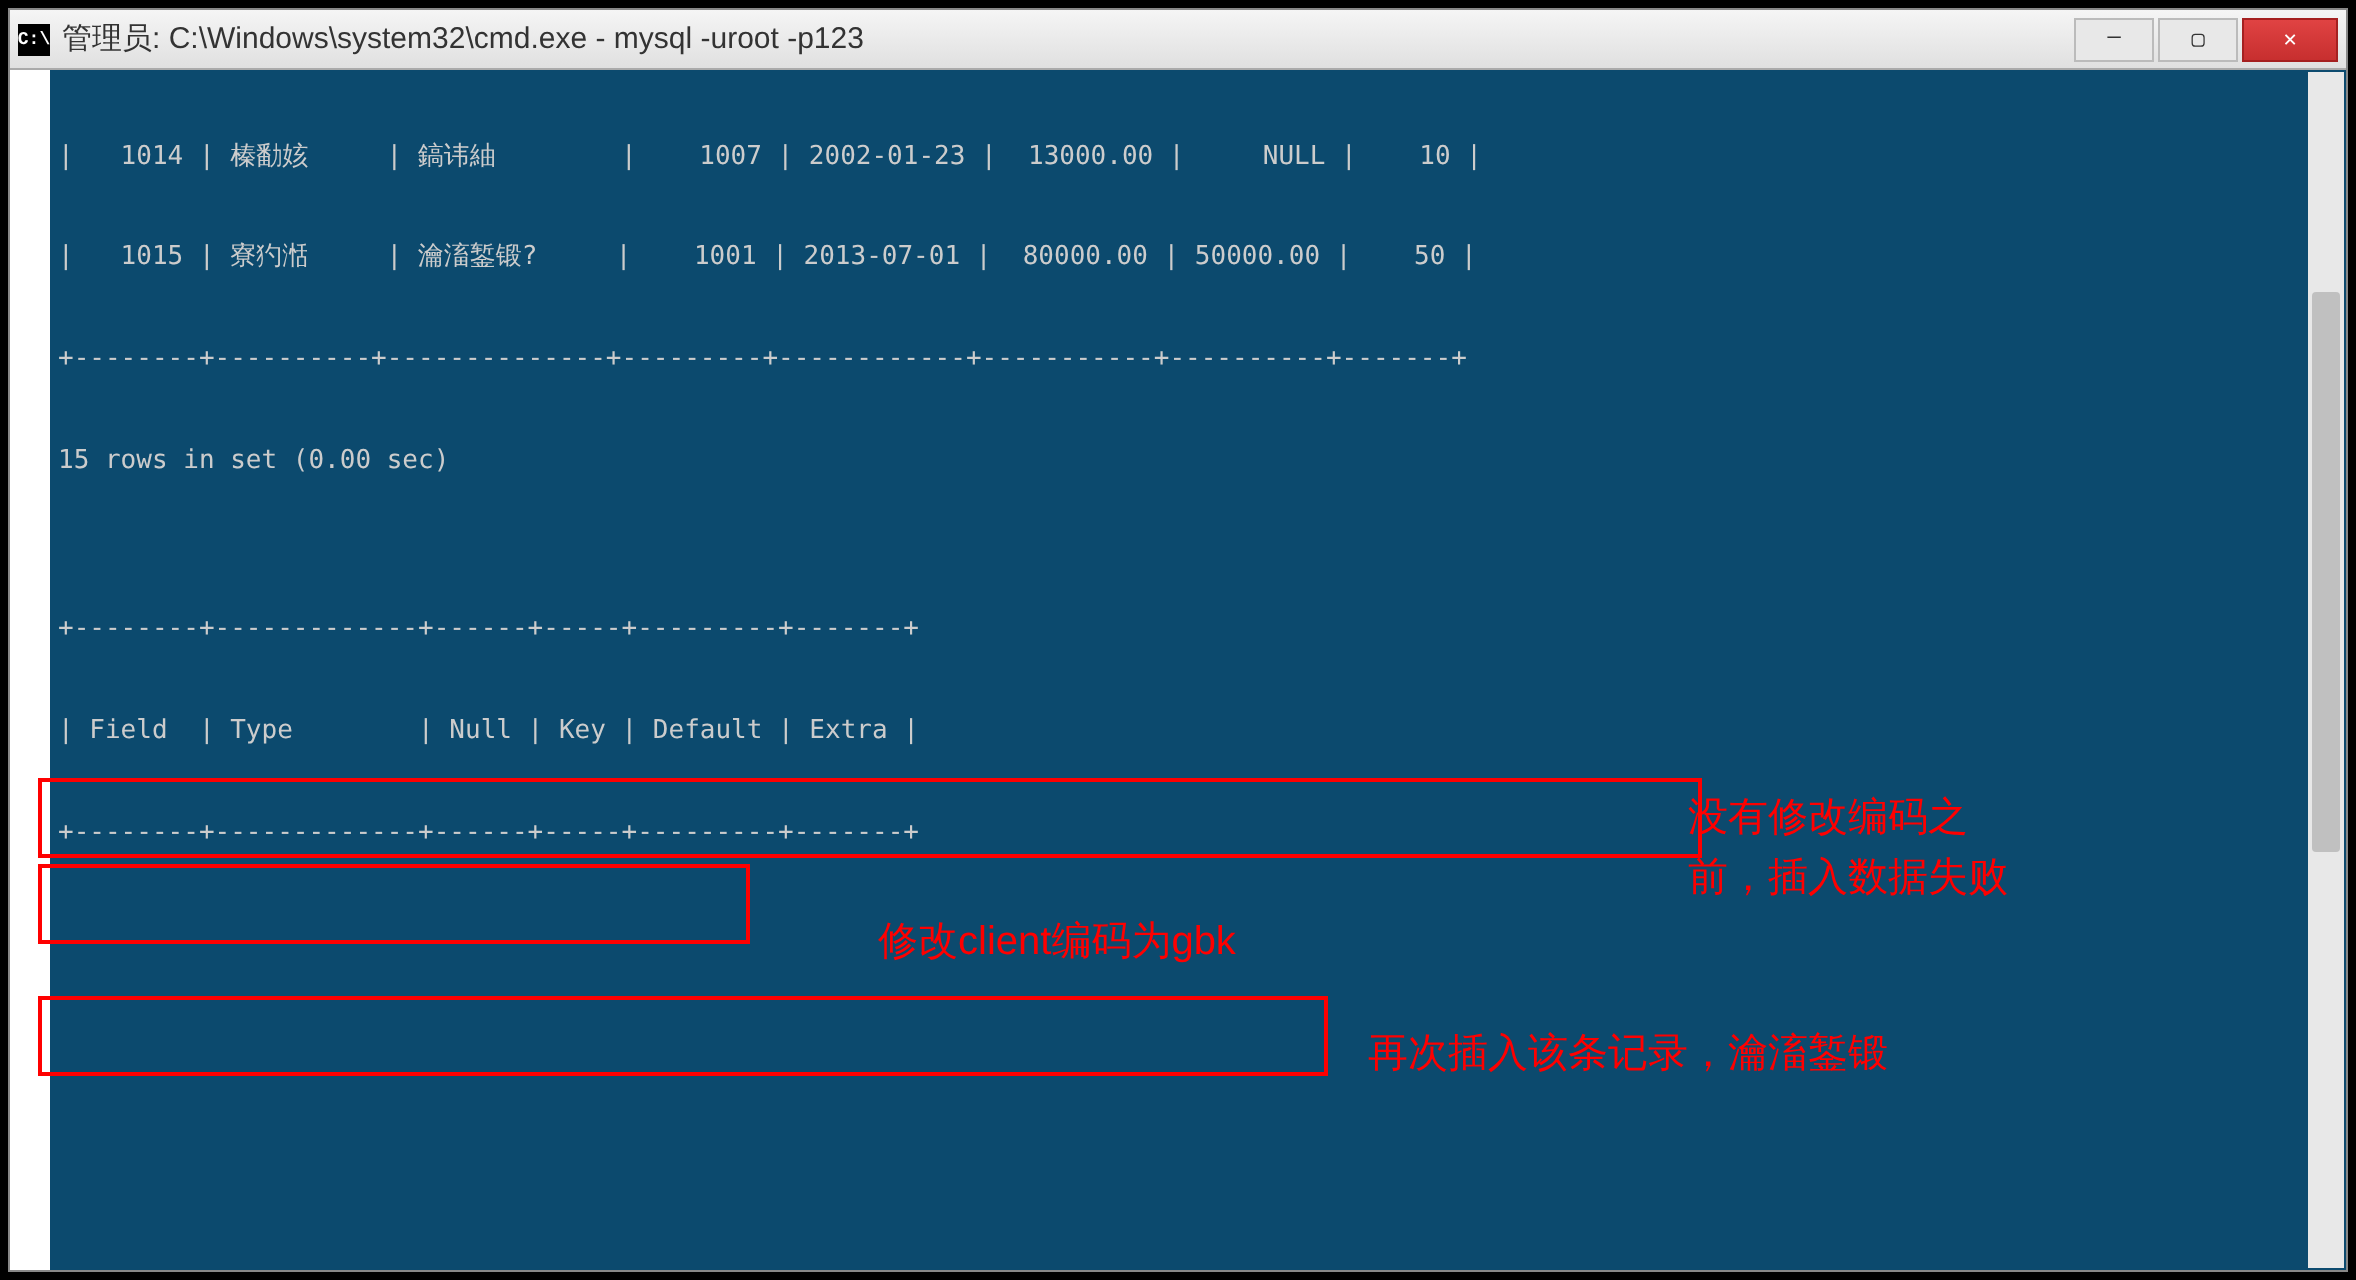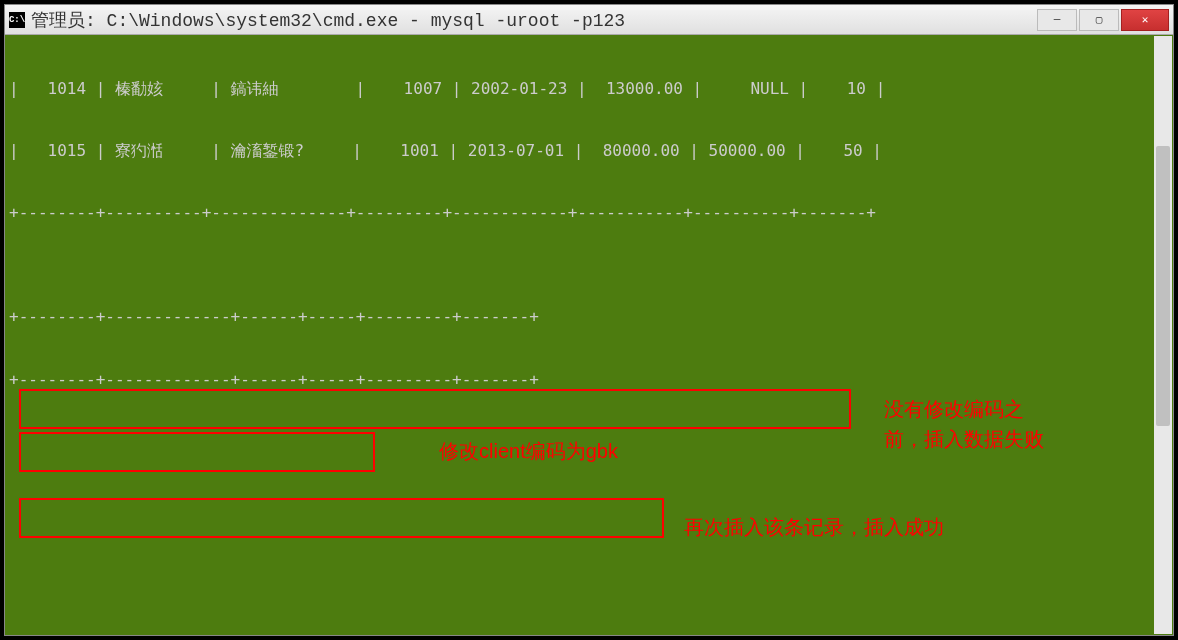--- a/index.html
+++ b/index.html
@@ -39,23 +39,23 @@
       background: #000;
       display: flex;
       align-items: center;
       justify-content: center;
       font-size: 9px;
       color: #fff;
       font-weight: bold;
     }
     .titlebar-text {
       flex: 1;
-      font-size: 18px;
+      font-size: 15px;
       color: #333;
-      font-family: Liberation Mono, monospace;
+      font-family: Liberation Sans, sans-serif;
     }
     .window-controls {
       display: flex;
       gap: 2px;
     }
     .win-btn {
       width: 40px;
       height: 22px;
       background: #e8e8e8;
       border: 1px solid #bbb;
@@ -66,29 +66,30 @@
       color: #333;
     }
     .win-btn.close {
       background: linear-gradient(to bottom, #e04343, #c72f2f);
       color: #fff;
       width: 48px;
       border-color: #a52020;
     }
     .terminal {
       flex: 1;
-      background: #4d7c0f;
+      background: #0c4a6e;
       color: #cccccc;
       padding: 2px 4px;
-      font-size: 16px;
+      font-size: 13px;
       line-height: 1.3;
       white-space: pre;
       overflow: hidden;
       position: relative;
       font-family: "SimSun", "Consolas", monospace;
+      margin-left: 20px;
     }
     .terminal-line {
       white-space: pre;
     }
     .scrollbar {
       position: absolute;
       right: 1px;
       top: 31px;
       bottom: 1px;
       width: 18px;
@@ -128,22 +129,24 @@
     <div class="window-controls">
       <div class="win-btn">─</div>
       <div class="win-btn">▢</div>
       <div class="win-btn close">✕</div>
     </div>
   </div>
   <div class="terminal">
     <div class="terminal-line">|   1014 | 榛勫姟     | 鎬讳紬        |    1007 | 2002-01-23 |  13000.00 |     NULL |    10 |</div>
     <div class="terminal-line">|   1015 | 寮犳湉     | 瀹滀錾锻?     |    1001 | 2013-07-01 |  80000.00 | 50000.00 |    50 |</div>
     <div class="terminal-line">+--------+----------+--------------+---------+------------+-----------+----------+-------+</div>
+    <div class="terminal-line">15 rows in set (0.00 sec)</div>
     <div class="terminal-line"></div>
     <div class="terminal-line">+--------+-------------+------+-----+---------+-------+</div>
+    <div class="terminal-line">| Field  | Type        | Null | Key | Default | Extra |</div>
     <div class="terminal-line">+--------+-------------+------+-----+---------+-------+</div>
     
     
     
     
     
     <div class="terminal-line"></div>
     
     
     
@@ -156,15 +159,15 @@
   </div>
   <div class="scrollbar">
     <div class="scrollbar-thumb"></div>
   </div>
 </div>
 
 <div class="annotation-box" style="top:385px;left:15px;width:832px;height:40px;"></div>
 <div class="annotation-box" style="top:428px;left:15px;width:356px;height:40px;"></div>
 <div class="annotation-box" style="top:494px;left:15px;width:645px;height:40px;"></div>
 
-<div class="annotation-text" style="top:390px;left:880px;">没有修改编码之<br>前，插入数据失败</div>
-<div class="annotation-text" style="top:432px;left:435px;">修改client编码为gbk</div>
-<div class="annotation-text" style="top:508px;left:680px;">再次插入该条记录，插入成功</div>
+<div class="annotation-text" style="top:390px;left:840px;">没有修改编码之<br>前，插入数据失败</div>
+<div class="annotation-text" style="top:452px;left:435px;">修改client编码为gbk</div>
+<div class="annotation-text" style="top:508px;left:680px;">再次插入该条记录，瀹滀錾锻</div>
 
 </body></html>

